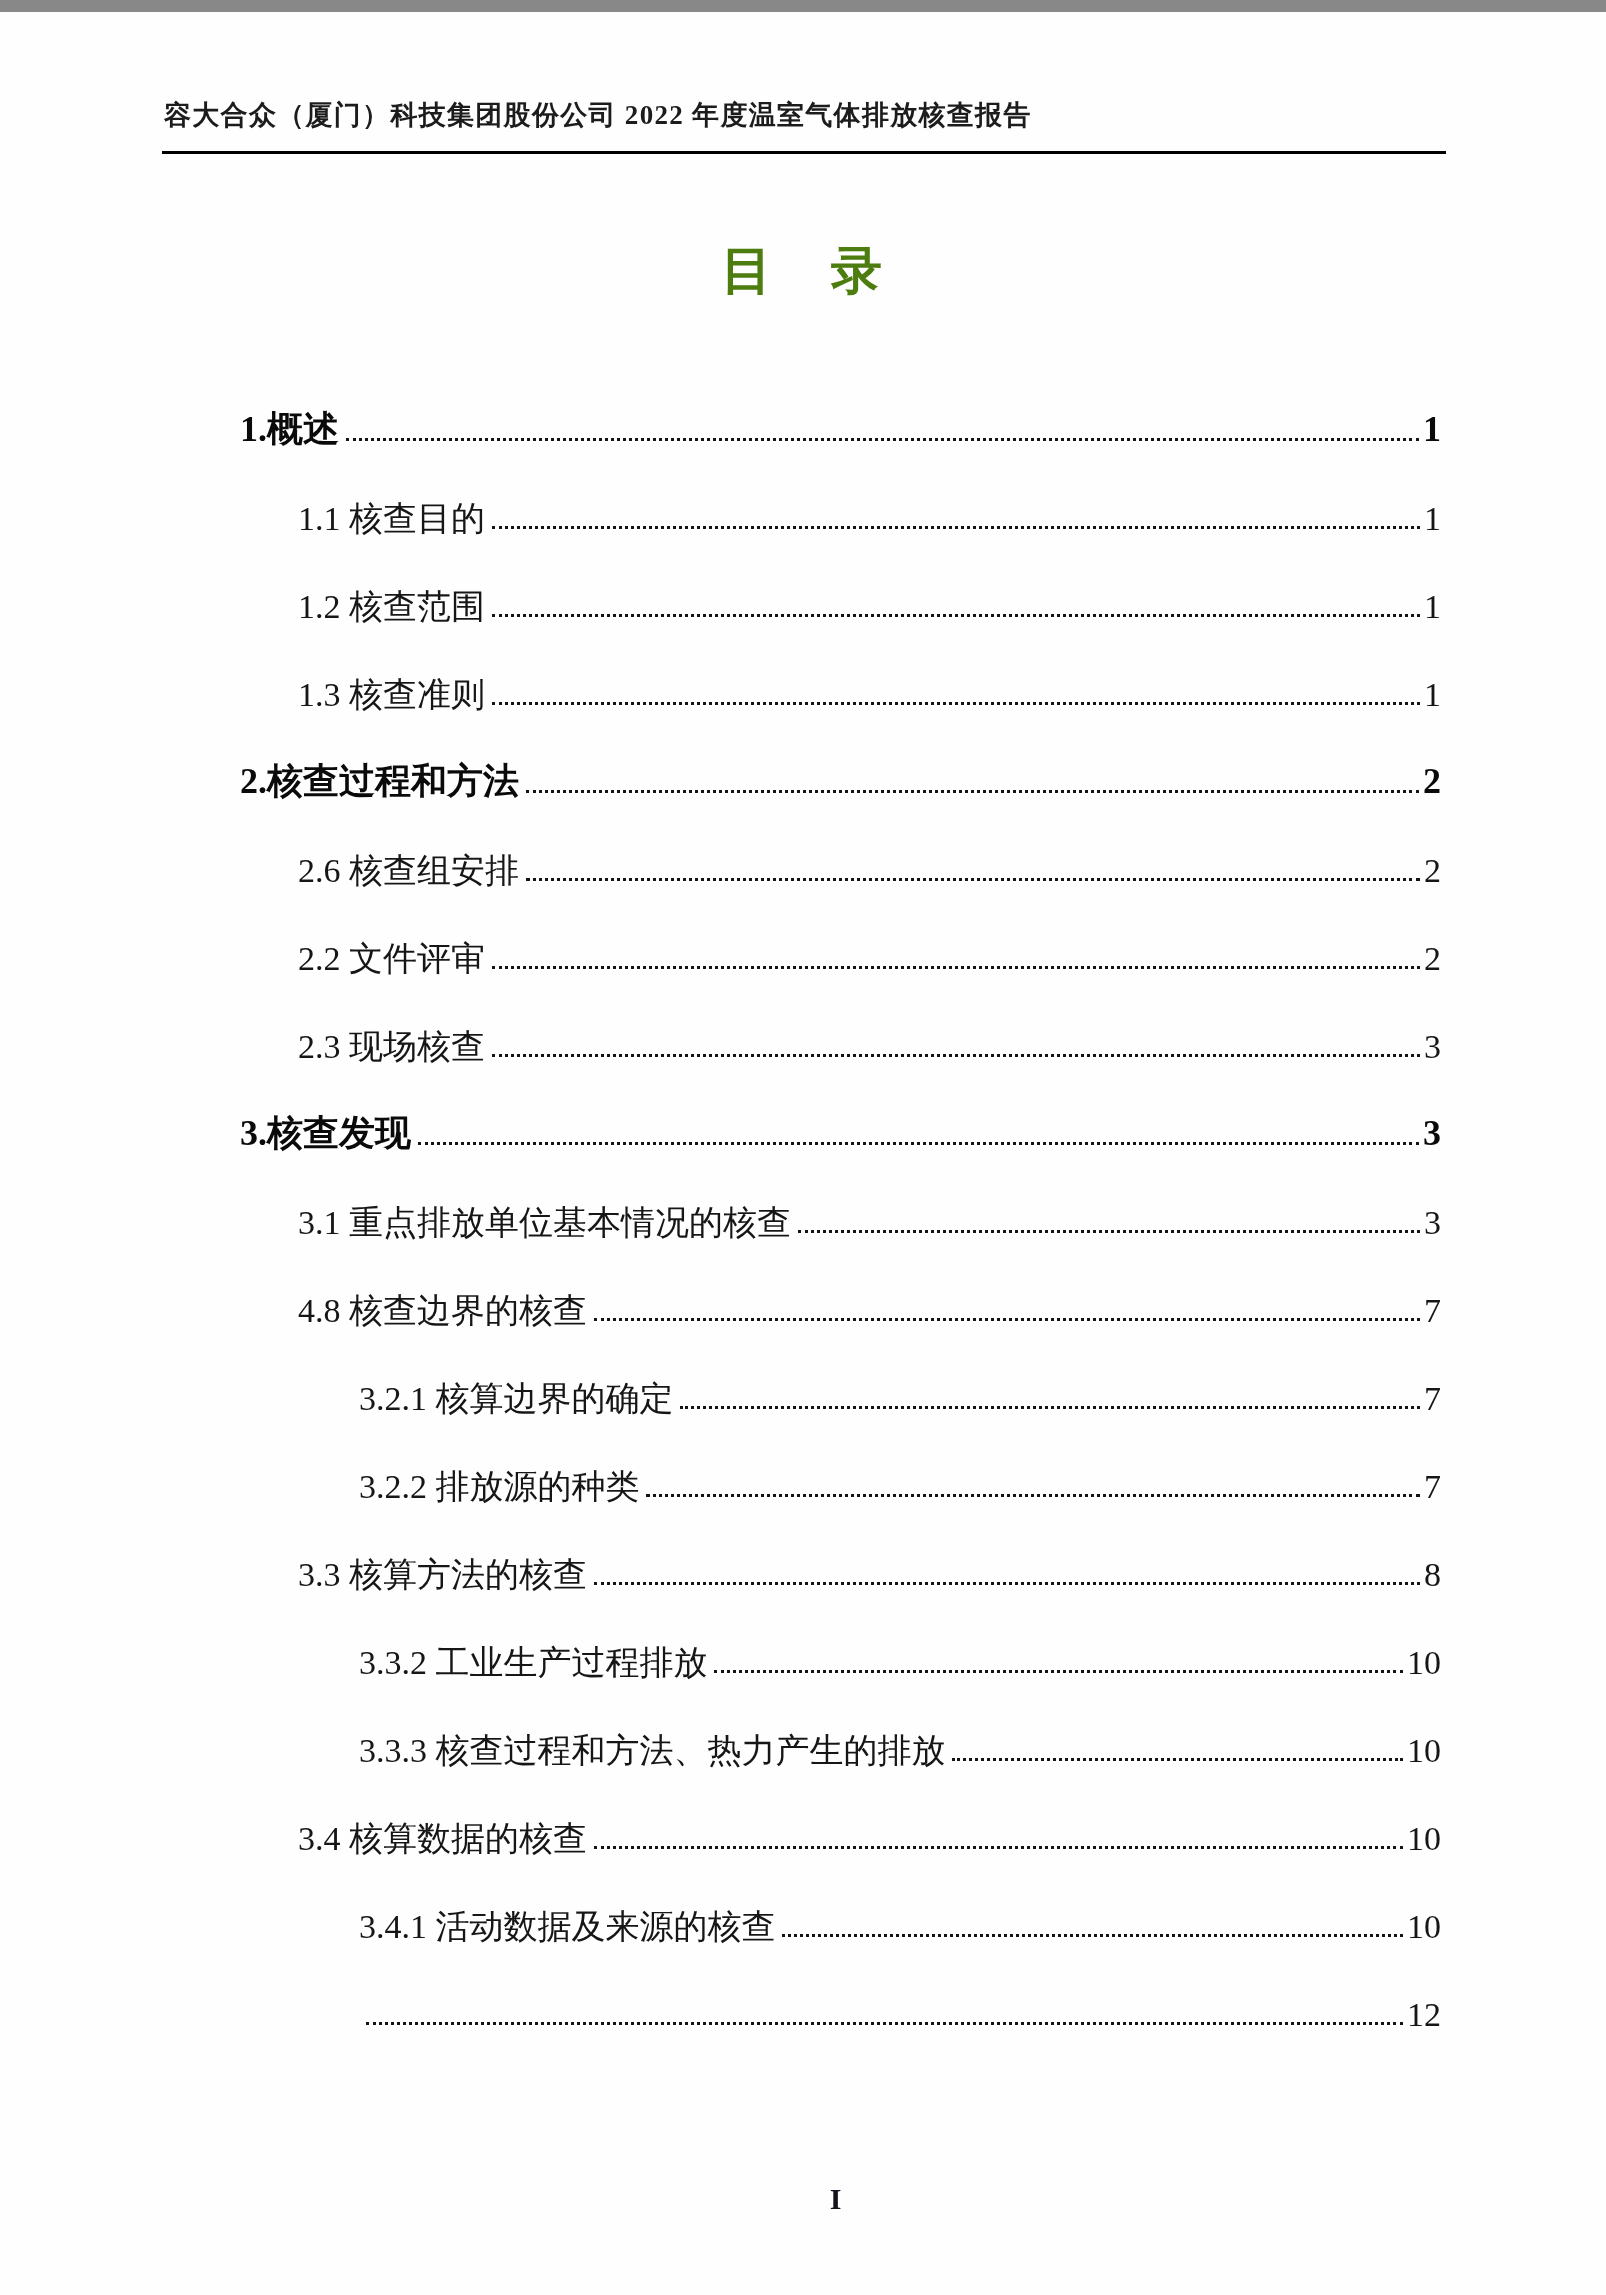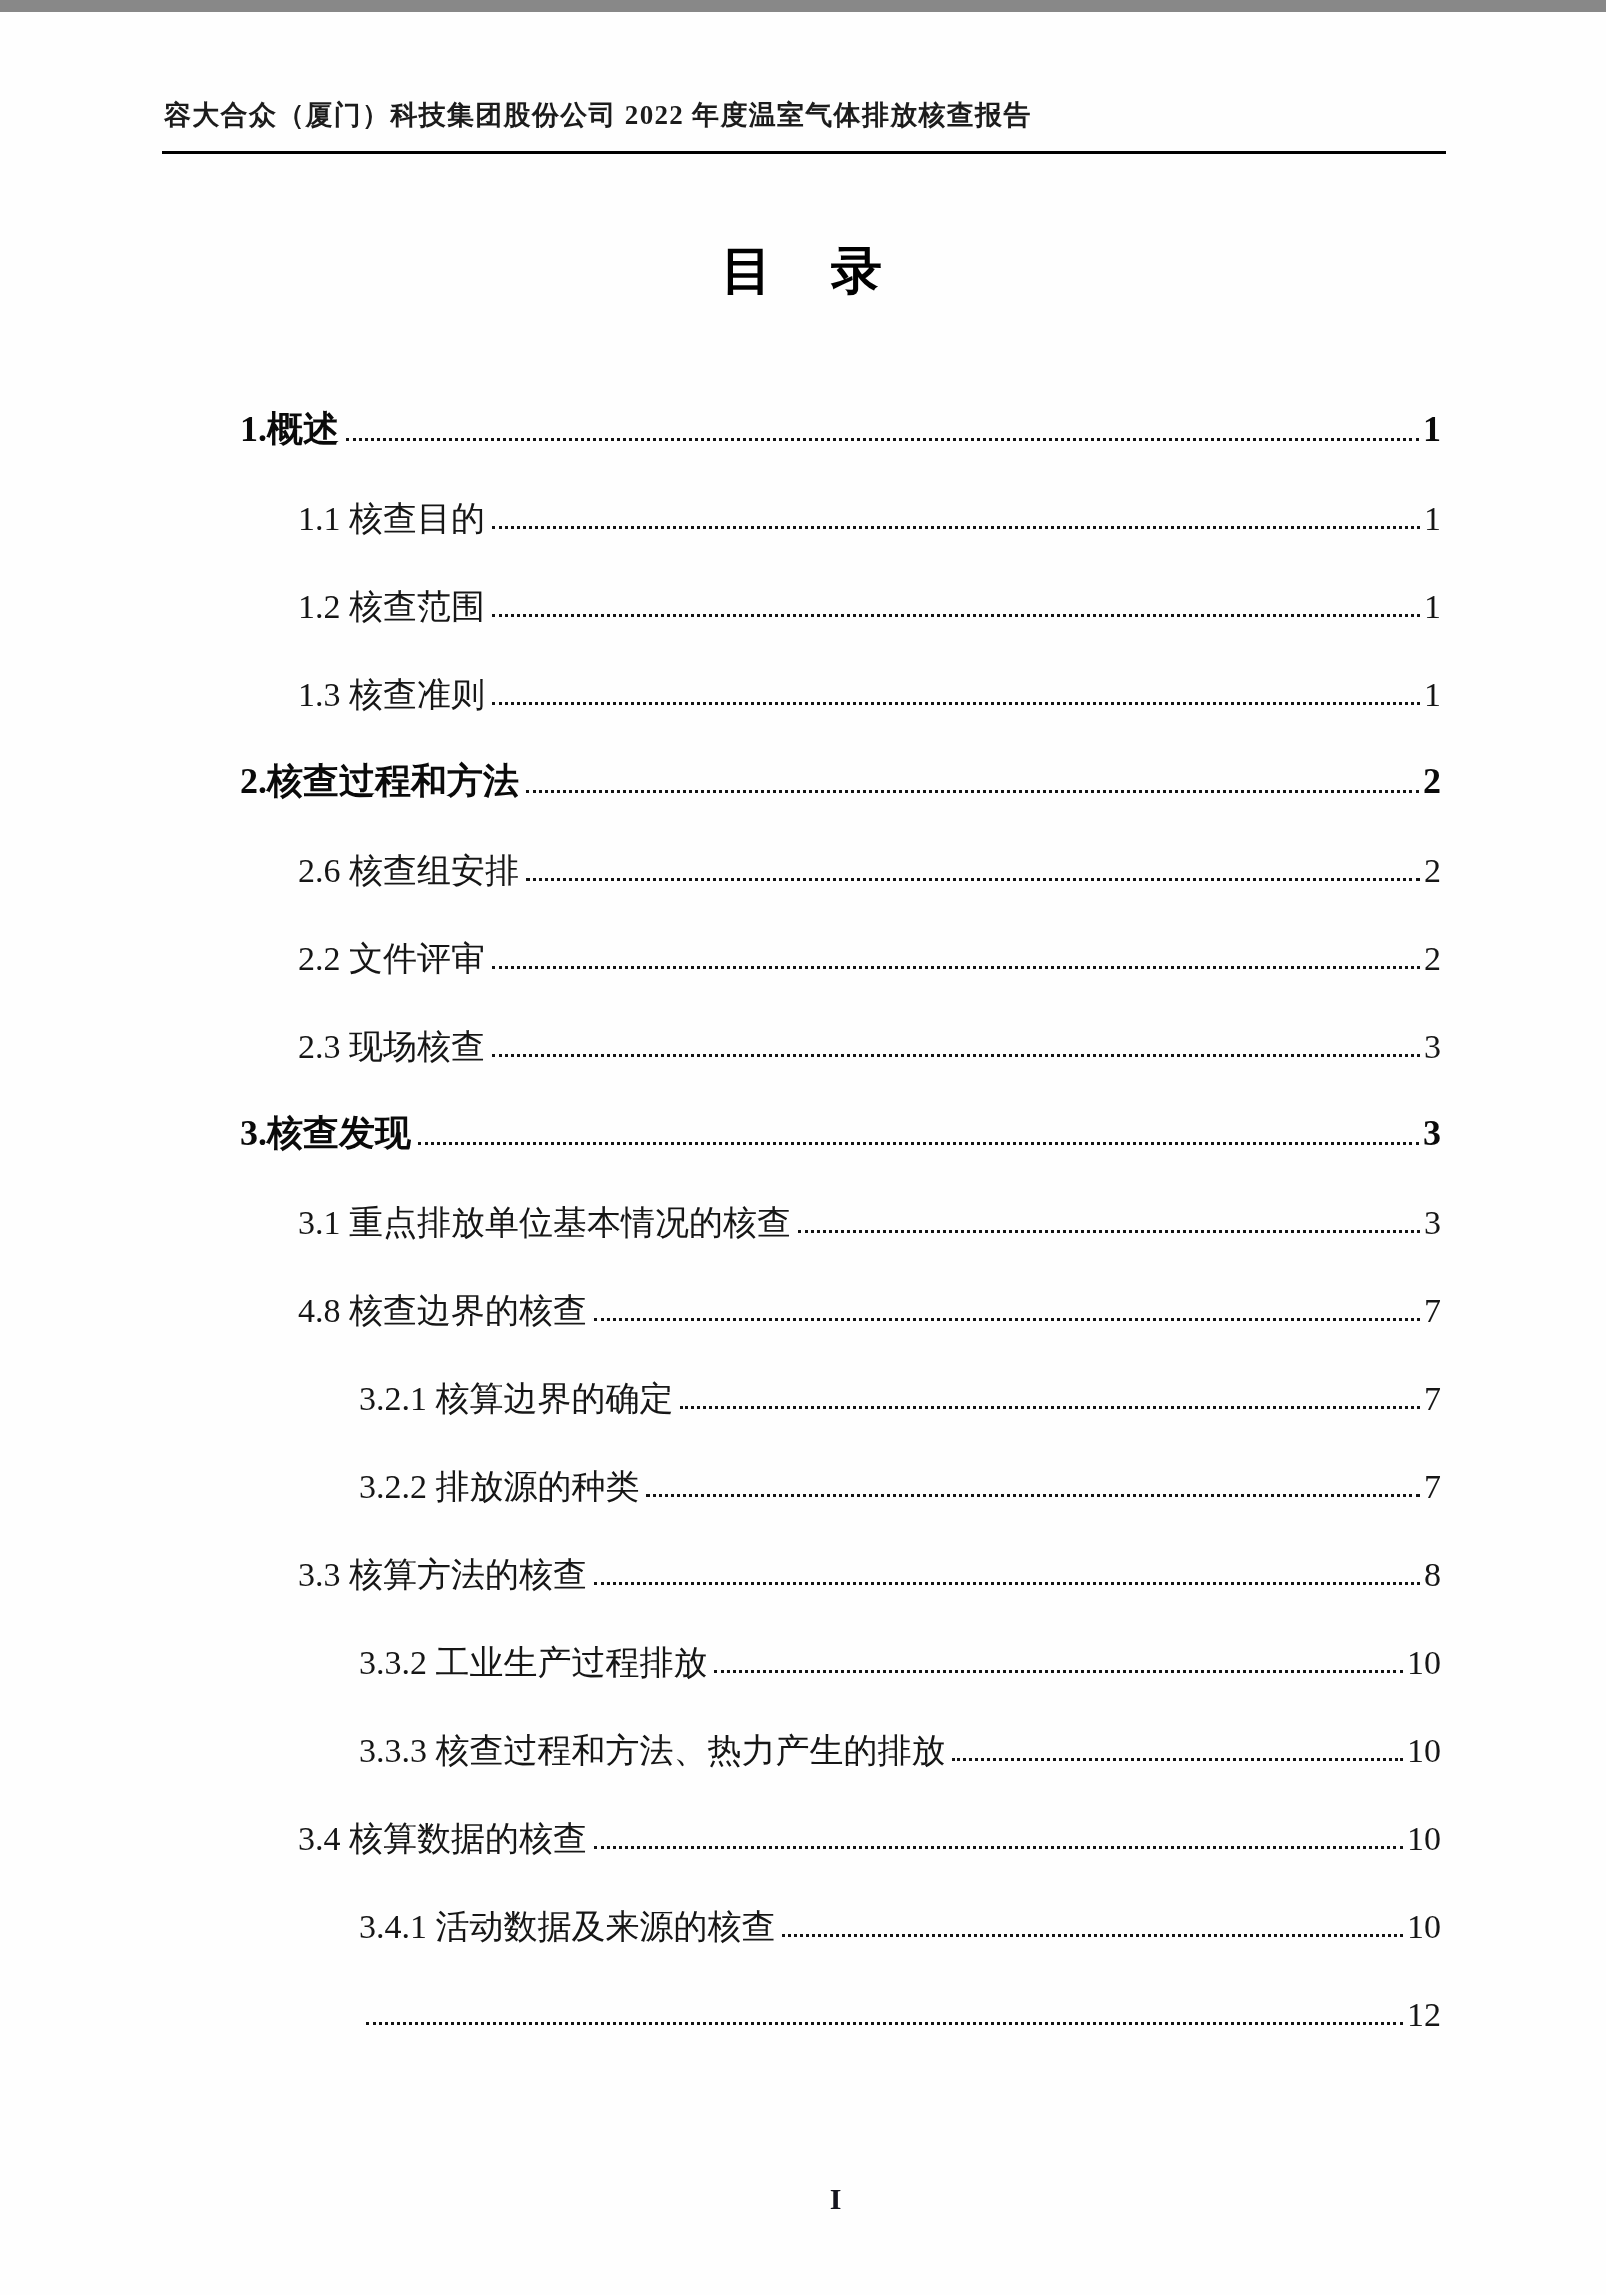--- a/index.html
+++ b/index.html
@@ -39,21 +39,21 @@
   .doc-title {
     position: absolute;
     left: 0;
     top: 225px;
     width: 1607px;
     margin: 0;
     text-align: center;
     font-size: 51px;
     font-weight: 700;
     letter-spacing: 3.9px;
-    color: #000000;
+    color: #4d7c0f;
   }
 
   
   .toc {
     position: absolute;
     left: 0;
     top: 350px;
     width: 1607px;
   }
   .toc-row {

